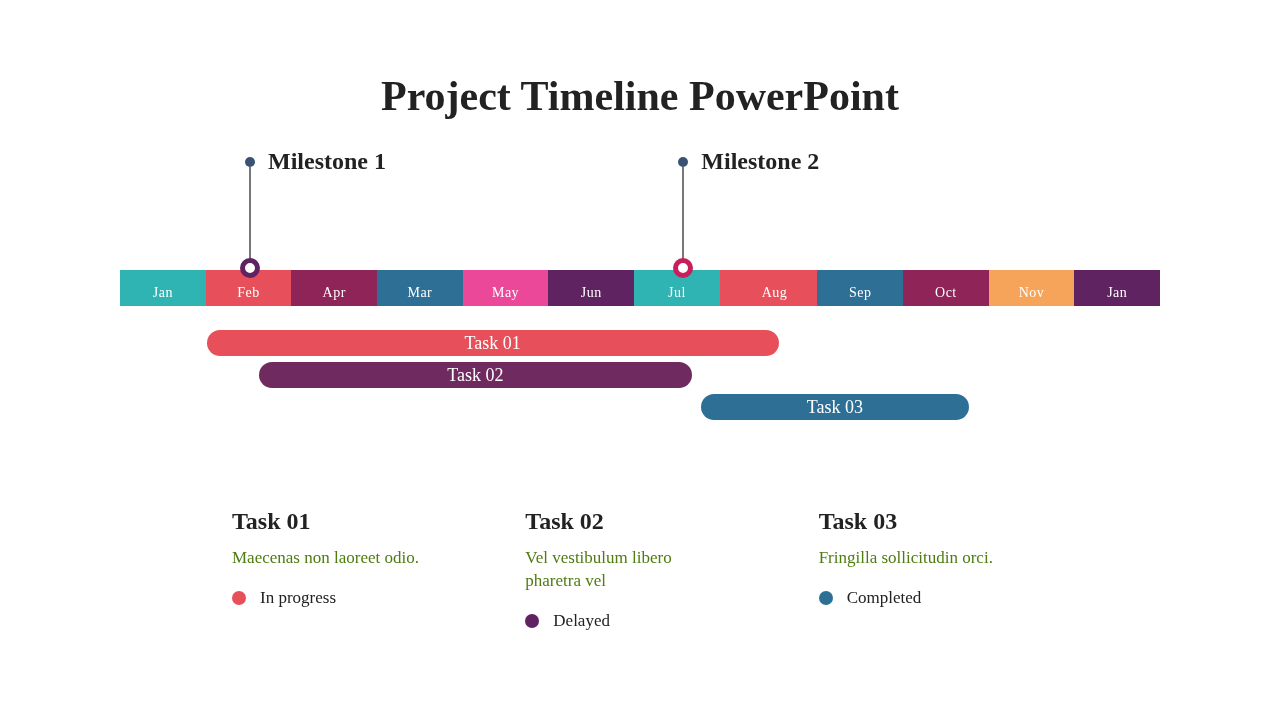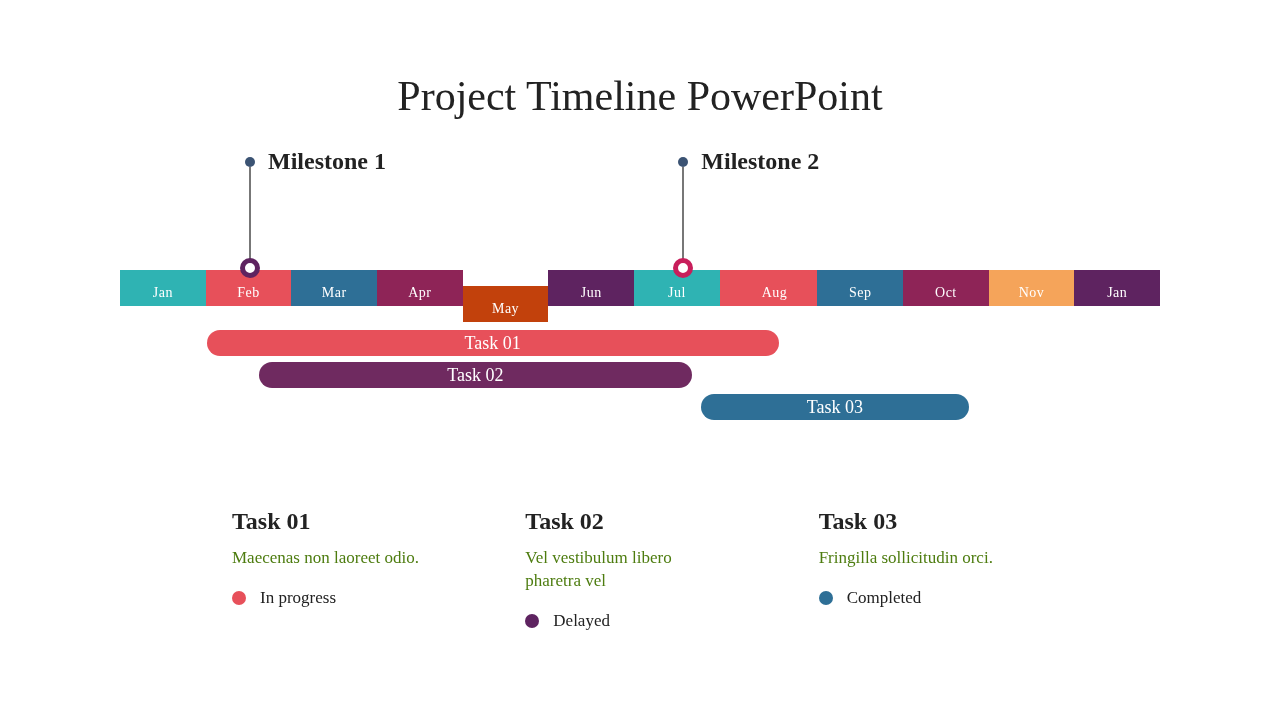--- a/index.html
+++ b/index.html
@@ -8,21 +8,21 @@
     height: 720px;
     background: #ffffff;
     font-family: Georgia, 'Times New Roman', serif;
     color: #222;
     position: relative;
     overflow: hidden;
   }
   .title {
     text-align: center;
     font-size: 42px;
-    font-weight: normal;
+    font-weight: bold;
     margin-top: 72px;
   }
   .canvas {
     position: absolute;
     left: 120px;
     top: 152px;
     width: 1040px;
     height: 290px;
   }
   .milestone {
@@ -145,23 +145,23 @@
         <div class="dot"></div>
         <div class="label">Milestone 2</div>
         <div class="line"></div>
         <div class="ring" style="border:5px solid #c81e5b"></div>
       </div>
     </div>
 
   <div class="months" id="months">
       <div class="month" style="background: rgb(47, 179, 179);">Jan</div>
       <div class="month" style="background: rgb(231, 80, 90);">Feb</div>
+      <div class="month" style="background: rgb(142, 36, 87);">Apr</div>
       <div class="month" style="background: rgb(46, 111, 150);">Mar</div>
-      <div class="month" style="background: rgb(142, 36, 87);">Apr</div>
-      <div class="month" style="background: #c2410c; margin-top: 16px;">May</div>
+      <div class="month" style="background: #ec4899;">May</div>
       <div class="month" style="background: rgb(94, 35, 96);">Jun</div>
       <div class="month" style="background: rgb(47, 179, 179);">Jul</div>
       <div class="month" style="background: rgb(231, 80, 90); padding-left: 12px;">Aug</div>
       <div class="month" style="background: rgb(46, 111, 150);">Sep</div>
       <div class="month" style="background: rgb(142, 36, 87);">Oct</div>
       <div class="month" style="background: rgb(245, 164, 90);">Nov</div>
       <div class="month" style="background: rgb(94, 35, 96);">Jan</div>
     </div>
 
   <div id="tasks">

